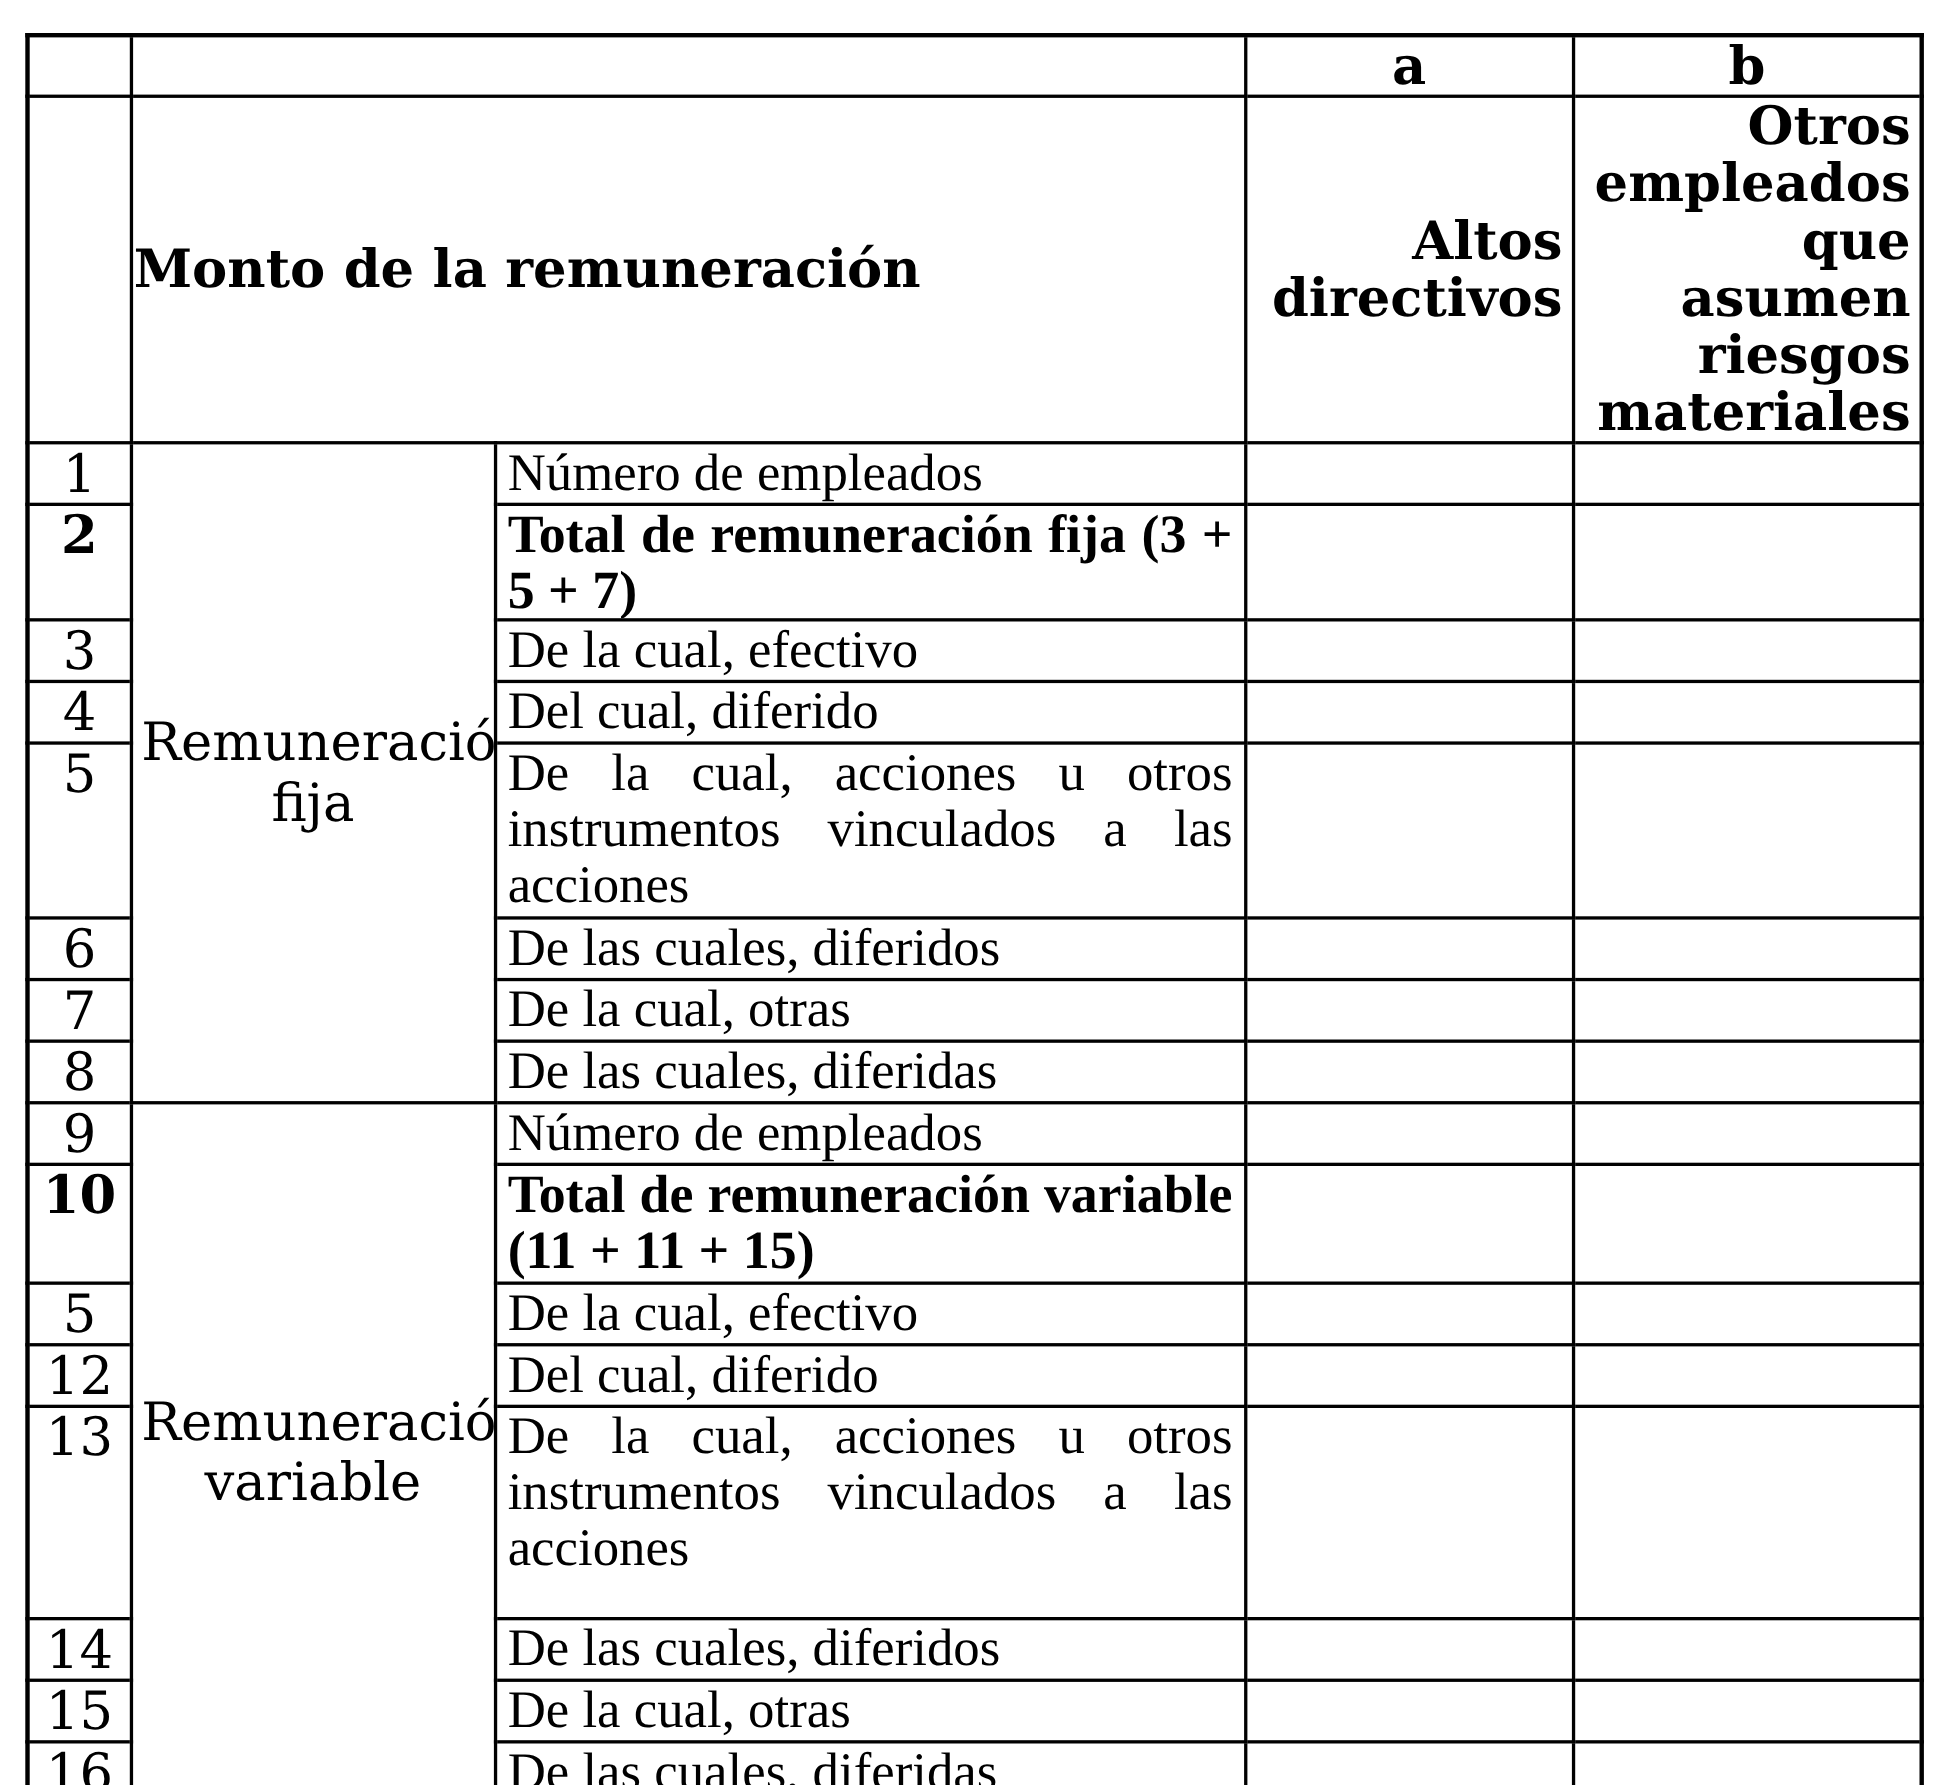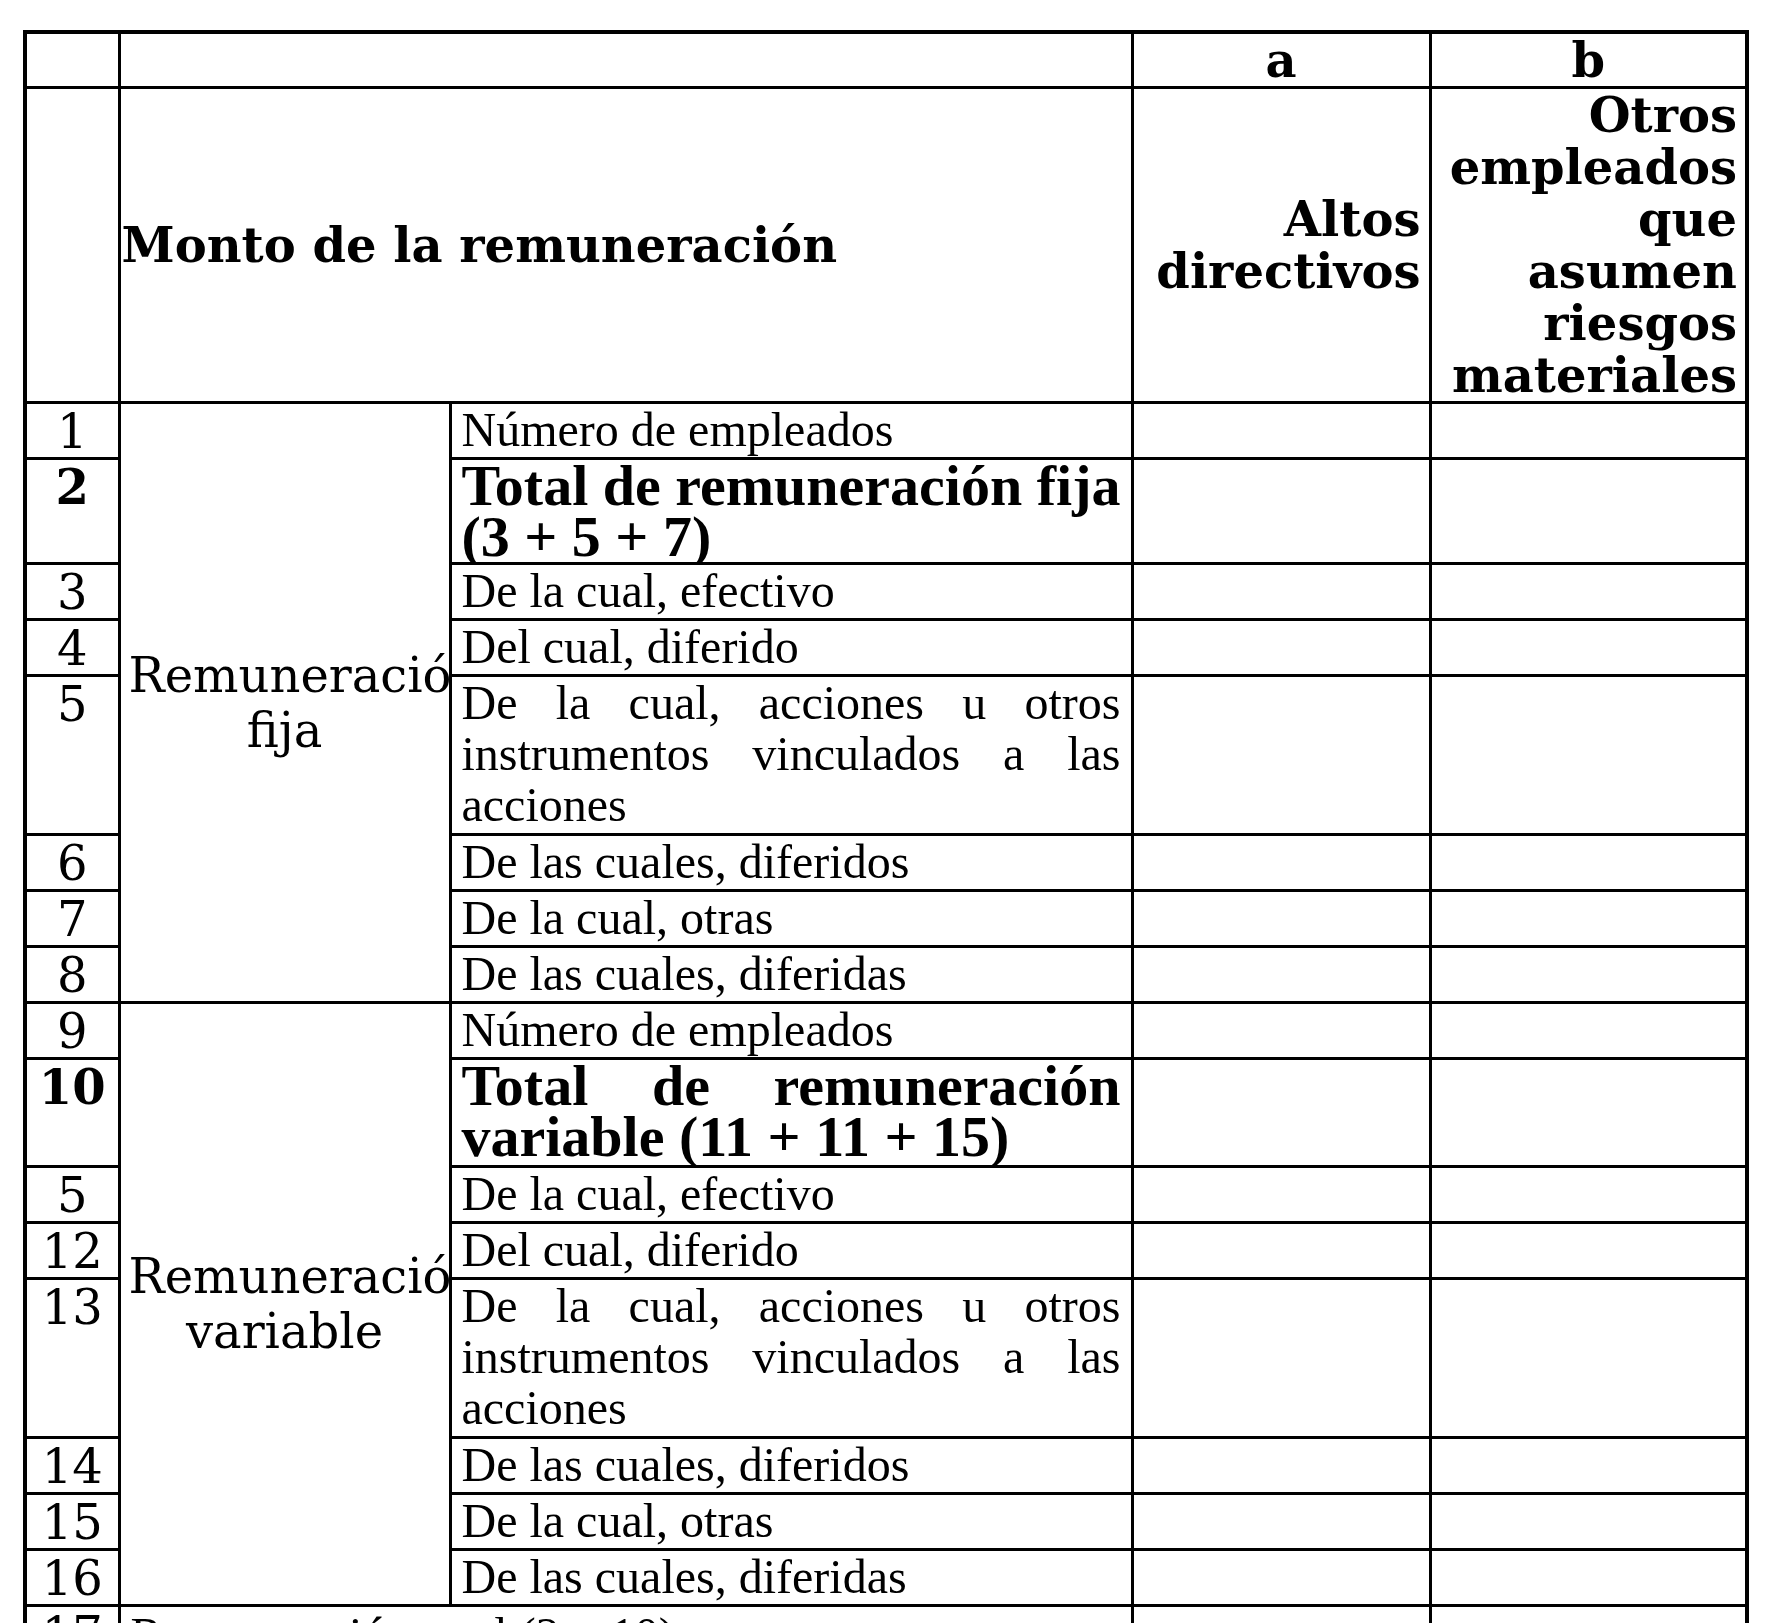--- a/index.html
+++ b/index.html
@@ -66,21 +66,21 @@
     line-height: 55px;
     padding: 0 8px;
   }
   
   td.desc {
     vertical-align: top;
     padding: 0 10px;
     line-height: 51px;
     font-family: Liberation Serif, serif;
   }
-  td.desc.bold { font-weight: bold; font-size: 58px; }
+  td.desc.bold { font-weight: bold; font-size: 49px; }
   td.desc.total { vertical-align: middle; }
   .al { text-align: left; }
   .ac { }
   .aj { text-align: justify; }
   
   td.val { background: #ffffff; }
 </style>
 </head>
 <body>
 
@@ -187,21 +187,21 @@
     <td class="val"></td>
   </tr>
 
   <tr style="height:50px">
     <td class="num">12</td>
     <td class="desc ac">Del cual, diferido</td>
     <td class="val"></td>
     <td class="val"></td>
   </tr>
 
-  <tr style="height:159px">
+  <tr style="height:193px">
     <td class="num">13</td>
     <td class="desc aj">De la cual, acciones u otros instrumentos vinculados a las acciones</td>
     <td class="val"></td>
     <td class="val"></td>
   </tr>
 
   <tr style="height:55px">
     <td class="num">14</td>
     <td class="desc ac">De las cuales, diferidos</td>
     <td class="val"></td>

